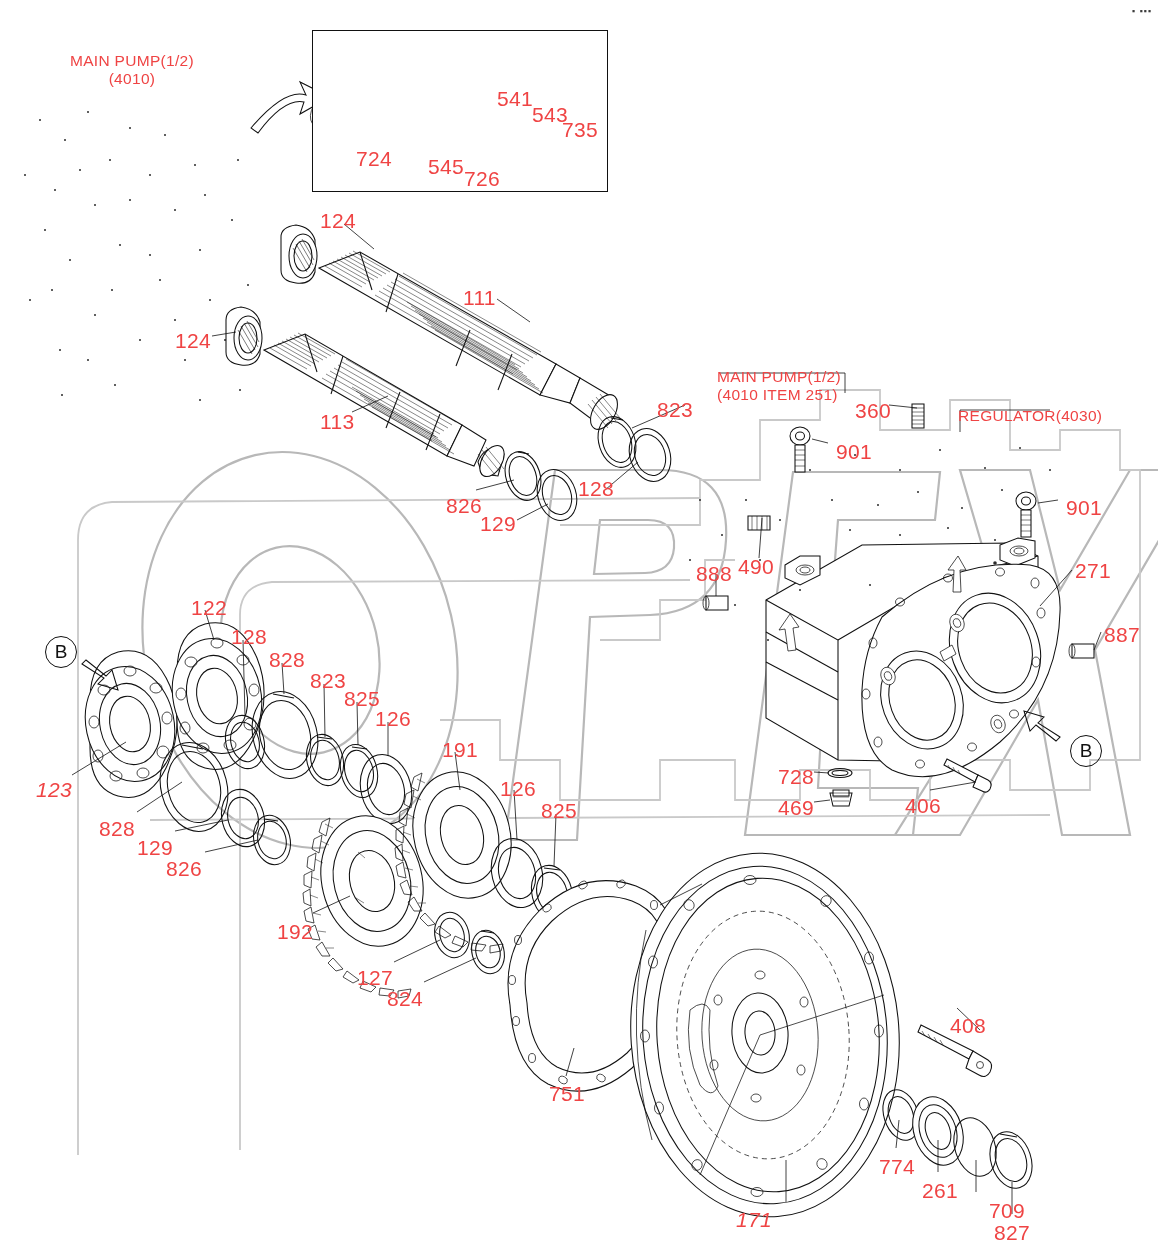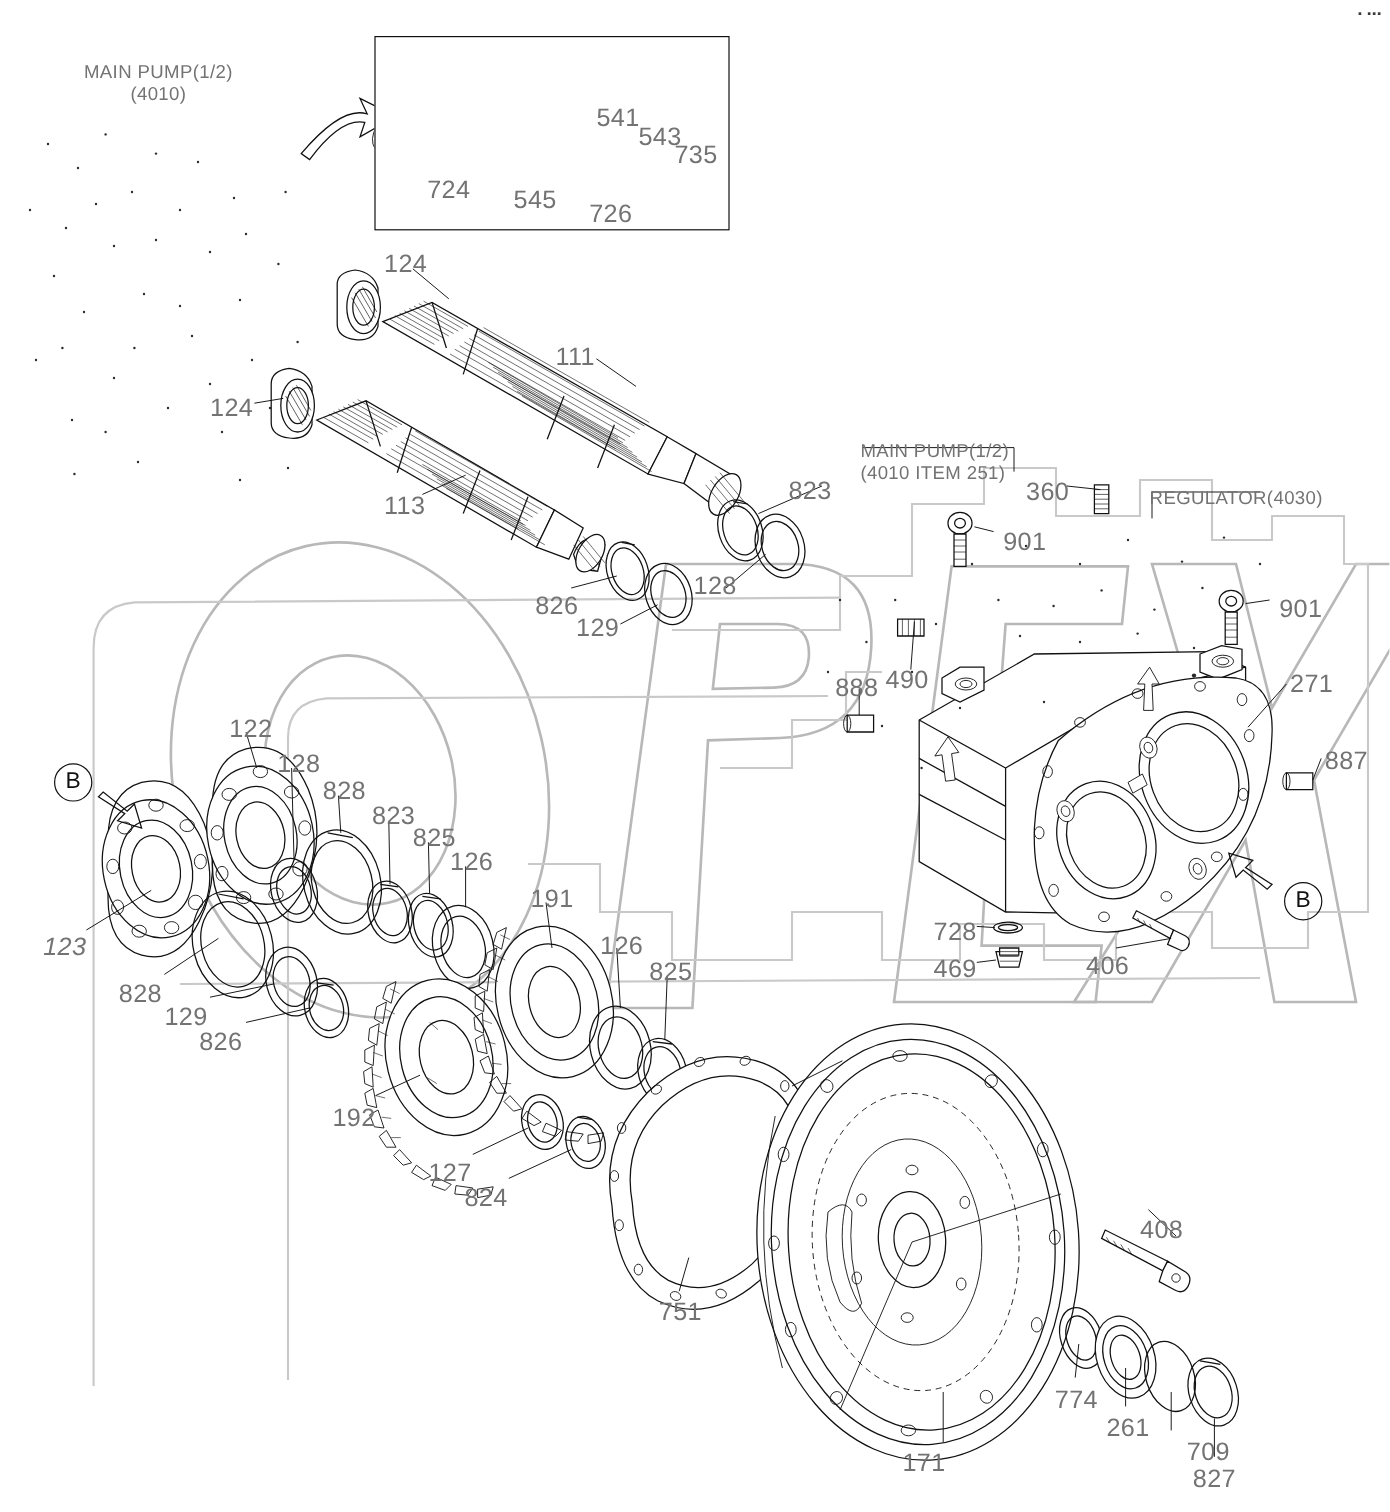--- a/index.html
+++ b/index.html
@@ -16,21 +16,21 @@
     background:#fff;
     overflow:hidden;
   }
   
   .lbl{
     position:absolute;
     font-family:"Liberation Sans", sans-serif;
     font-size:21px;
     font-weight:400;
     letter-spacing:.3px;
-    color:#737373;
+    color:#ef4444;
     white-space:nowrap;
     line-height:1.05;
   }
   .lbl.cap{font-size:15.5px;line-height:1.15;}
   
   .bcirc{
     position:absolute;
     width:30px;height:30px;
     border:1.6px solid #111;
     border-radius:50%;
@@ -855,21 +855,21 @@
     <path class="ln" d="M82 664 L104 678 L98 684 L118 690 L112 670 L106 676 L86 660 Z" fill="#fff"></path>
     <path class="ln" d="M1060 737 L1038 723 L1044 717 L1024 711 L1030 731 L1036 725 L1056 741 Z" fill="#fff"></path>
   </svg>
 
   <div id="num-layer">
       <div class="lbl" style="left: 497px; top: 88px; text-align: right;">541</div>
       <div class="lbl" style="left: 532px; top: 104px;">543</div>
       <div class="lbl" style="left: 562px; top: 119px;">735</div>
       <div class="lbl" style="left: 356px; top: 148px;">724</div>
       <div class="lbl" style="left: 428px; top: 156px;">545</div>
-      <div class="lbl" style="left: 464px; top: 168px; margin-left: 27px;">726</div>
+      <div class="lbl" style="left: 464px; top: 168px;">726</div>
       <div class="lbl" style="left: 320px; top: 210px;">124</div>
       <div class="lbl" style="left: 463px; top: 287px;">111</div>
       <div class="lbl" style="left: 175px; top: 330px;">124</div>
       <div class="lbl" style="left: 320px; top: 411px;">113</div>
       <div class="lbl" style="left: 657px; top: 399px;">823</div>
       <div class="lbl" style="left: 855px; top: 400px;">360</div>
       <div class="lbl" style="left: 836px; top: 441px;">901</div>
       <div class="lbl" style="left: 1066px; top: 497px;">901</div>
       <div class="lbl" style="left: 446px; top: 495px;">826</div>
       <div class="lbl" style="left: 578px; top: 478px;">128</div>
@@ -891,21 +891,21 @@
       <div class="lbl" style="left: 442px; top: 739px;">191</div>
       <div class="lbl" style="left: 500px; top: 778px;">126</div>
       <div class="lbl" style="left: 541px; top: 800px;">825</div>
       <div class="lbl" style="left: 277px; top: 921px;">192</div>
       <div class="lbl" style="left: 357px; top: 967px;">127</div>
       <div class="lbl" style="left: 387px; top: 988px;">824</div>
       <div class="lbl" style="left: 778px; top: 766px;">728</div>
       <div class="lbl" style="left: 778px; top: 797px;">469</div>
       <div class="lbl" style="left: 905px; top: 795px;">406</div>
       <div class="lbl" style="left: 549px; top: 1083px;">751</div>
-      <div class="lbl" style="left: 752px; top: 1209px;">171</div>
+      <div class="lbl" style="left: 736px; top: 1209px; font-style: italic;">171</div>
       <div class="lbl" style="left: 950px; top: 1015px;">408</div>
       <div class="lbl" style="left: 879px; top: 1156px;">774</div>
       <div class="lbl" style="left: 922px; top: 1180px;">261</div>
       <div class="lbl" style="left: 989px; top: 1200px;">709</div>
       <div class="lbl" style="left: 994px; top: 1222px;">827</div>
     </div>
 
   <div class="cornermark">▪ ▪▪▪</div>
 
 </div>

